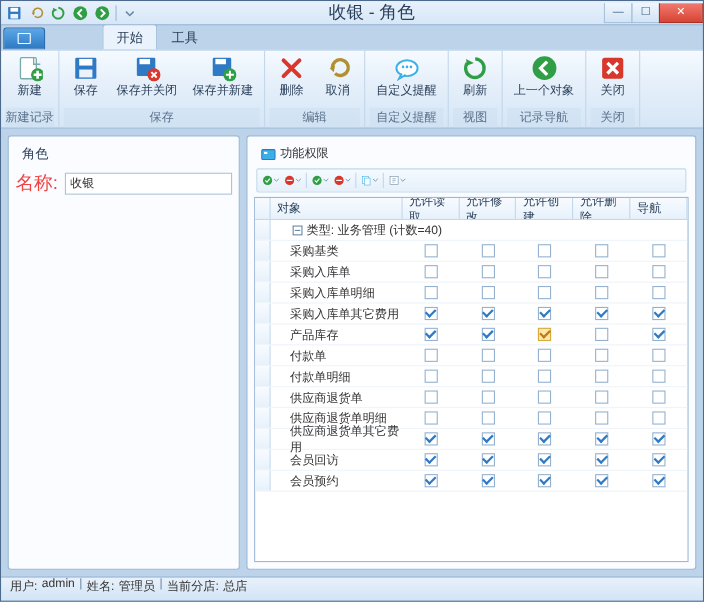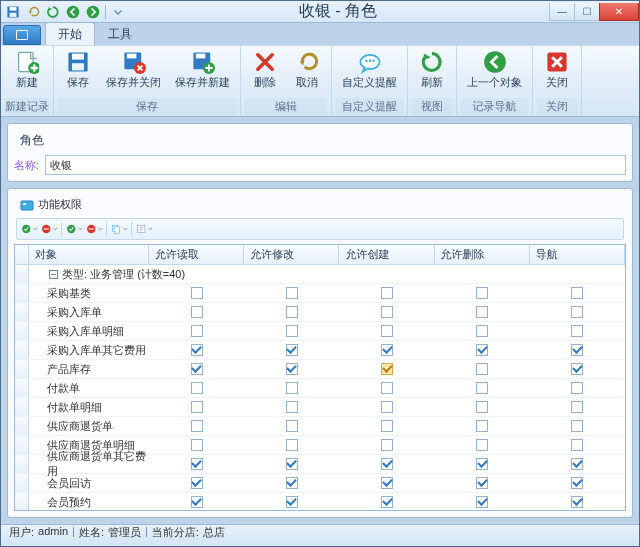--- a/index.html
+++ b/index.html
@@ -19,25 +19,25 @@
 .ribtab.active{background:#eaf2fb;border-color:#9db9d6;border-radius:3px 3px 0 0}
 
 .ribbon{height:72px;background:linear-gradient(#f5faff,#e3eef9 50%,#d6e6f6);border-top:1px solid #c9dcee;border-bottom:1px solid #9db9d6;display:flex}
 .rgroup{display:flex;flex-direction:column;align-items:center;border-right:1px solid #c2d8ec;padding:2px 4px 0}
 .rgroup-row{display:flex;gap:2px;flex:1;align-items:flex-start}
 .rbtn{display:flex;flex-direction:column;align-items:center;padding:2px 6px;min-width:40px;gap:2px}
 .rbtn svg{width:24px;height:24px}
 .rbtn .lbl{font-size:11px;color:#2a3f5a;text-align:center;line-height:12px}
 .rgroup-label{font-size:11px;color:#5a718a;padding:1px 0 2px;text-align:center;width:100%;background:rgba(200,220,240,.4)}
 
-.content{flex:1;padding:6px;background:#bcd3ea;display:flex;flex-direction:column;gap:6px;min-height:0}
+.content{flex:1;padding:6px;background:#bcd3ea;display:flex;flex-direction:row;gap:6px;min-height:0}
 .card{background:#fafcff;border:1px solid #9db9d6;border-radius:3px;padding:6px}
 .card-title{font-size:12px;color:#2a3f5a;padding:2px 6px 6px;display:flex;align-items:center;gap:4px}
 .form-row{display:flex;align-items:center;gap:6px}
-.form-row label{font-size:11px;color:#8b5cf6}
+.form-row label{font-size:17px;color:#ef4444}
 .form-row input{flex:1;height:20px;border:1px solid #abc3da;padding:0 4px;background:#fff}
 .perm-card{flex:1;display:flex;flex-direction:column;min-height:0}
 .mini-toolbar{display:flex;align-items:center;gap:4px;padding:2px 4px;border:1px solid #c2d8ec;border-radius:2px;background:linear-gradient(#f5faff,#e5f0fa);margin:0 2px 4px}
 .mini-btn{width:16px;height:16px;display:flex;align-items:center;justify-content:center}
 .mini-sep{width:1px;height:14px;background:#c2d8ec}
 .dd{width:6px;height:6px;margin-left:1px}
 
 .grid-wrap{flex:1;border:1px solid #9db9d6;display:flex;flex-direction:column;min-height:0;background:#fff}
 .grid-head{display:flex;background:linear-gradient(#f7fbff,#e7f1fb);border-bottom:1px solid #c2d8ec;height:20px}
 .gh{border-right:1px solid #c2d8ec;padding:2px 6px;font-size:11px;color:#2a3f5a;display:flex;align-items:center;overflow:hidden}
@@ -111,21 +111,21 @@
     <div class="win-btn">—</div>
     <div class="win-btn">☐</div>
     <div class="win-btn close">✕</div>
   </div>
 </div>
 
 <div class="ribtabs">
   <div class="app-btn">
       <span></span>
     </div>
-  <div id="ribtabs" style="display: flex;">
+  <div id="ribtabs" style="display: flex; margin-left: 48px;">
       <div class="ribtab active">开始</div>
       <div class="ribtab">工具</div>
     </div>
 </div>
 
 <div class="ribbon" id="ribbon">
     <div class="rgroup">
       <div class="rgroup-row">
         <div class="rbtn">
           <svg viewBox="0 0 20 20" width="24" height="24">

